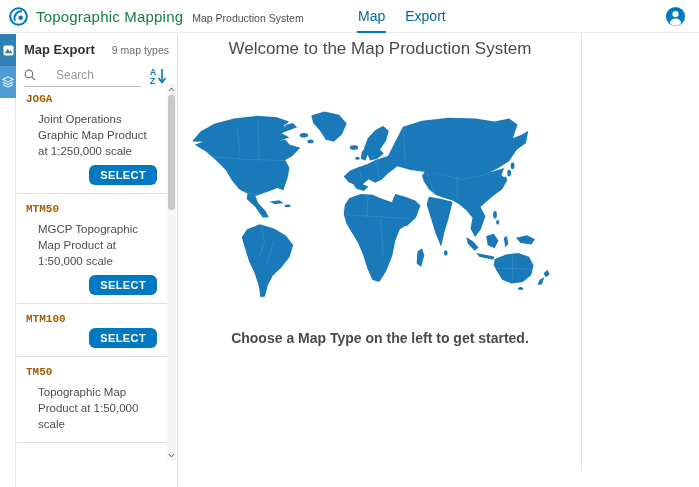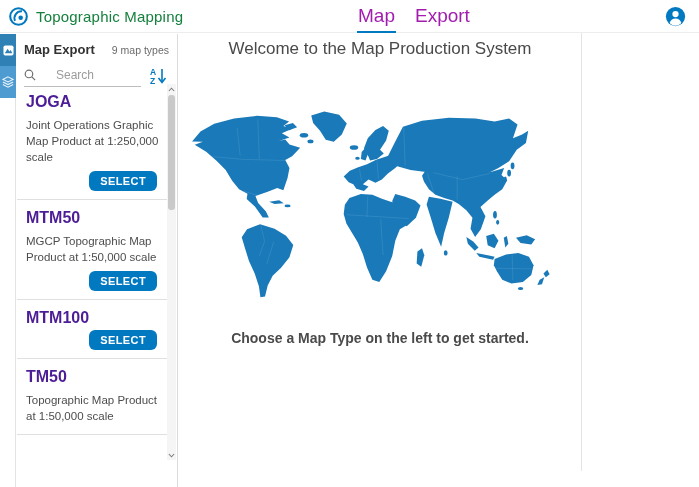--- a/index.html
+++ b/index.html
@@ -8,21 +8,21 @@
   .app { position:relative; width:699px; height:487px; background:#fff; }
 
   
   .header { position:absolute; top:0; left:0; width:699px; height:33px;
             background:#fff; border-bottom:1px solid #ededed; z-index:5; }
   .brand { position:absolute; left:8px; top:0; height:33px; display:flex; align-items:center; }
   .brand .logo { width:21px; height:21px; margin-right:7px; flex:0 0 auto; }
   .brand-title { font-size:15px; color:#15803d; letter-spacing:.2px; }
   .brand-sub { font-size:10.5px; color:#4f4f4f; margin-left:9px; padding-top:2px; }
   .tabs { position:absolute; left:357px; top:0; height:33px; display:flex; gap:18px; align-items:stretch; }
-  .tab { display:flex; align-items:center; font-size:19px; color:#a21caf; cursor:pointer;
+  .tab { display:flex; align-items:center; font-size:14px; color:#0369a1; cursor:pointer;
          border-bottom:2px solid transparent; padding:0 1px; }
   .tab.active { border-bottom-color:#0079c1; }
   .avatar { position:absolute; right:13px; top:6px; width:21px; height:21px; }
 
   
   .rail { position:absolute; left:0; top:34px; width:16px; height:453px; background:#fff;
           border-right:1px solid #e3e3e3; }
   .rail-top { width:16px; height:64px; background:#4e9bd2; }
   .rail-btn { width:16px; height:32px; display:flex; align-items:center; justify-content:center; }
   .rail-btn.active { background:#2f80b5; }
@@ -37,22 +37,22 @@
   .sb-search-row { display:flex; align-items:flex-end; padding:4px 8px 0 7px; }
   .sb-search { flex:1; display:flex; align-items:center; gap:20px;
                border-bottom:1px solid #bdbdbd; padding:3px 0 4px 0; }
   .sb-search input { border:none; outline:none; width:84px; font-size:12px; color:#333;
                      font-family:"Liberation Sans", sans-serif; }
   .sb-search input::placeholder { color:#9c9c9c; }
   .sb-sort { width:20px; height:18px; margin-left:8px; margin-bottom:2px; cursor:pointer; }
 
   .sb-list { position:absolute; left:0; top:50px; bottom:27px; right:10px; overflow:hidden; }
   .mt-item { padding:5px 8px 5px 7px; border-bottom:1px solid #e0e0e0; }
-  .mt-name { font-size:16px; font-weight:bold; color:#4c1d95; padding:4px 0 2px 2px; }
-  .mt-desc { font-size:11.5px; color:#4d4d4d; line-height:16px; margin:4px 0 5px 2px; }
+  .mt-name { font-size:11px; font-weight:bold; color:#a16207; padding:4px 0 2px 2px;font-family:Liberation Mono, monospace; }
+  .mt-desc { font-size:11.5px; color:#4d4d4d; line-height:16px; margin:4px 0 5px 14px; }
   .mt-btnrow { display:flex; justify-content:flex-end; padding:1px 2px 3px 0; }
   .mt-select { background:#0079c1; color:#fff; border:none; border-radius:6px;
                font-size:11px; font-weight:bold; letter-spacing:.4px; padding:4px 11px;
                cursor:pointer; font-family:"Liberation Sans", sans-serif; }
 
   
   .sb-scroll { position:absolute; right:1px; top:50px; bottom:27px; width:9px; background:#f5f5f5; }
   .sb-scroll .arrow { position:absolute; left:0; width:9px; height:10px; display:flex;
                       align-items:center; justify-content:center; }
   .sb-scroll .up { top:0; } .sb-scroll .down { bottom:0; }
@@ -73,20 +73,21 @@
 <div class="app">
 
   <div class="header">
     <div class="brand">
       <svg class="logo" viewBox="0 0 24 24">
         <circle cx="12" cy="12" r="9.5" fill="none" stroke="#0079c1" stroke-width="2.4"></circle>
         <path d="M16 6 A 8 8 0 0 0 8 17" fill="none" stroke="#0079c1" stroke-width="2.2"></path>
         <circle cx="14.5" cy="13.5" r="2.6" fill="#0079c1"></circle>
       </svg>
       <span class="brand-title">Topographic Mapping</span>
+      <span class="brand-sub">Map Production System</span>
     </div>
     <div class="tabs">
       <div class="tab active">Map</div>
       <div class="tab">Export</div>
     </div>
     <svg class="avatar" viewBox="0 0 24 24">
       <circle cx="12" cy="12" r="11" fill="#0079c1"></circle>
       <circle cx="12" cy="9.2" r="3.6" fill="#fff"></circle>
       <path d="M5.2 19.5 C6.5 15.8 9 14.2 12 14.2 C15 14.2 17.5 15.8 18.8 19.5 C17 21.4 14.6 22.6 12 22.6 C9.4 22.6 7 21.4 5.2 19.5 Z" fill="#fff"></path>
     </svg>

